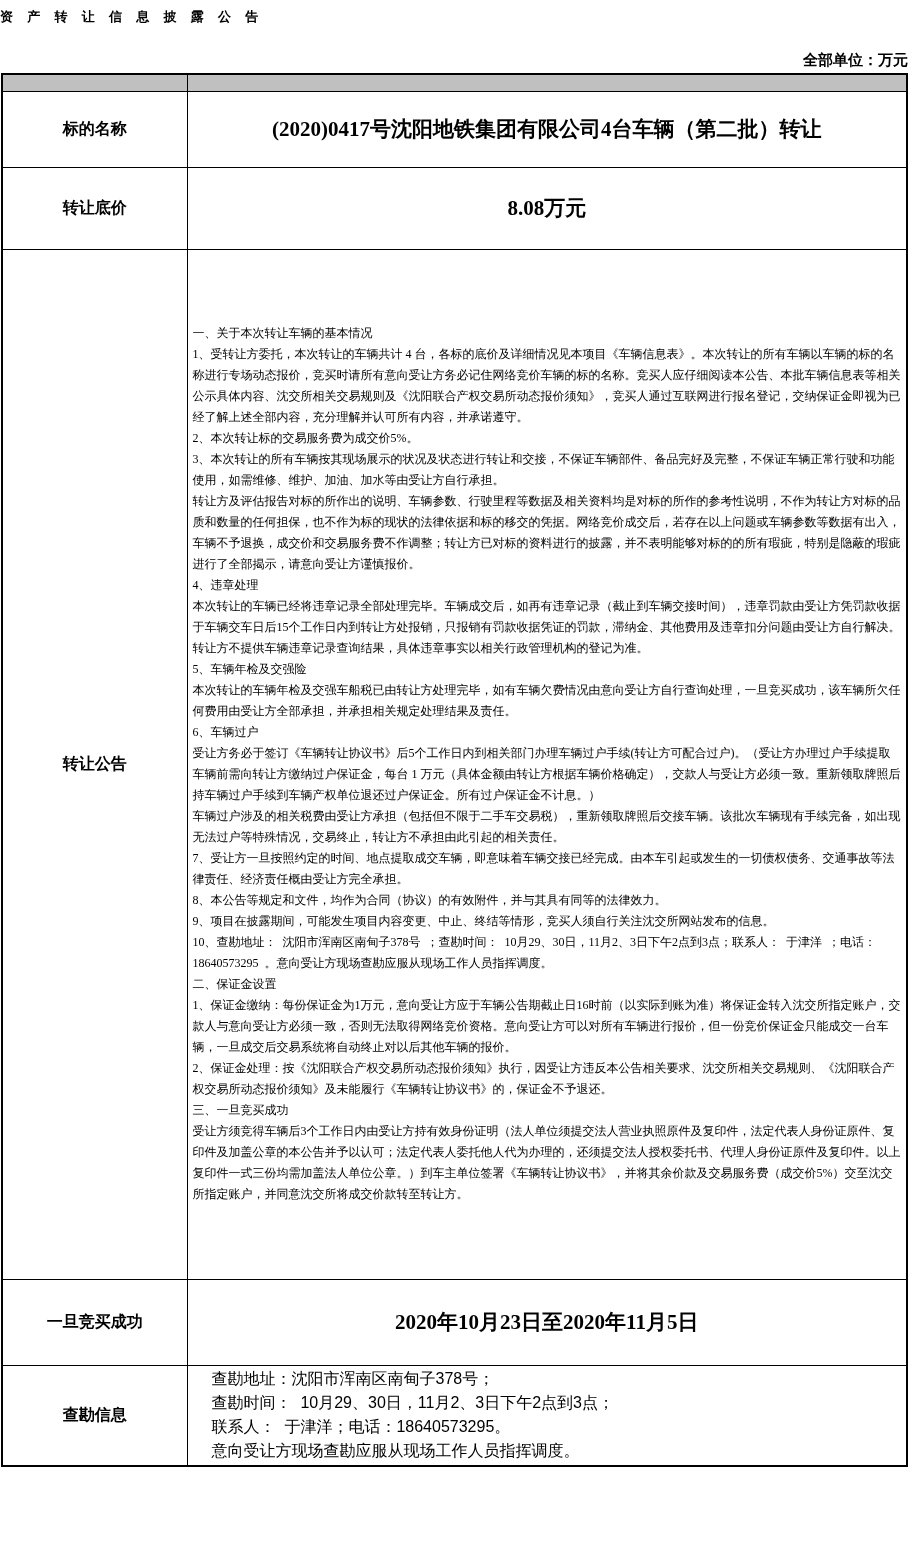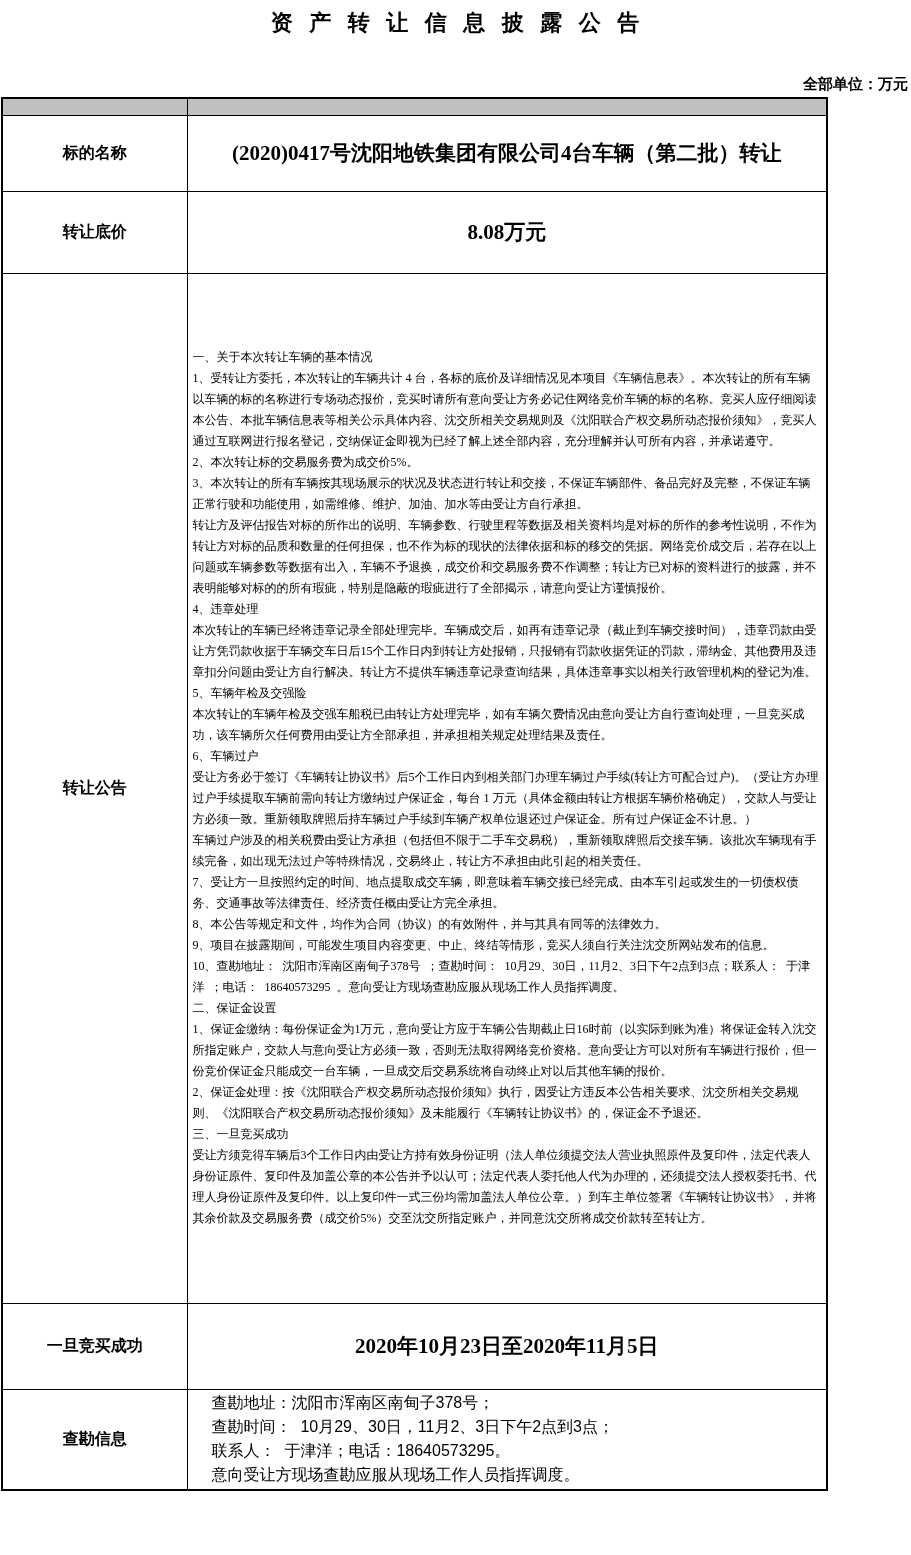--- a/index.html
+++ b/index.html
@@ -8,41 +8,40 @@
     width: 911px;
     height: 1555px;
     overflow: hidden;
     color: #000000;
     font-family: "Liberation Serif", "DejaVu Serif", serif;
   }
   .page { position: relative; width: 911px; height: 1555px; }
 
   .doc-title {
     padding-top: 8px;
-    text-align: center;
-    font-size: 22px;
+    font-size: 13px;
     font-weight: bold;
     letter-spacing: 1px;
     word-spacing: 9px;
     font-family: "Liberation Serif", "DejaVu Serif", serif;
   }
 
   .unit-note {
-    margin-top: 37px;
+    margin-top: 25px;
     padding-right: 3px;
     text-align: right;
     font-size: 15px;
     font-weight: bold;
     font-family: "Liberation Sans", "DejaVu Sans", sans-serif;
   }
 
   table.main-table {
     margin-left: 1px;
     margin-top: 3px;
-    width: 827px;
+    width: 907px;
     border-collapse: collapse;
     border: 2px solid #000;
     table-layout: fixed;
   }
   table.main-table td {
     border: 1px solid #000;
     vertical-align: middle;
   }
   td.label-cell {
     width: 185px;

